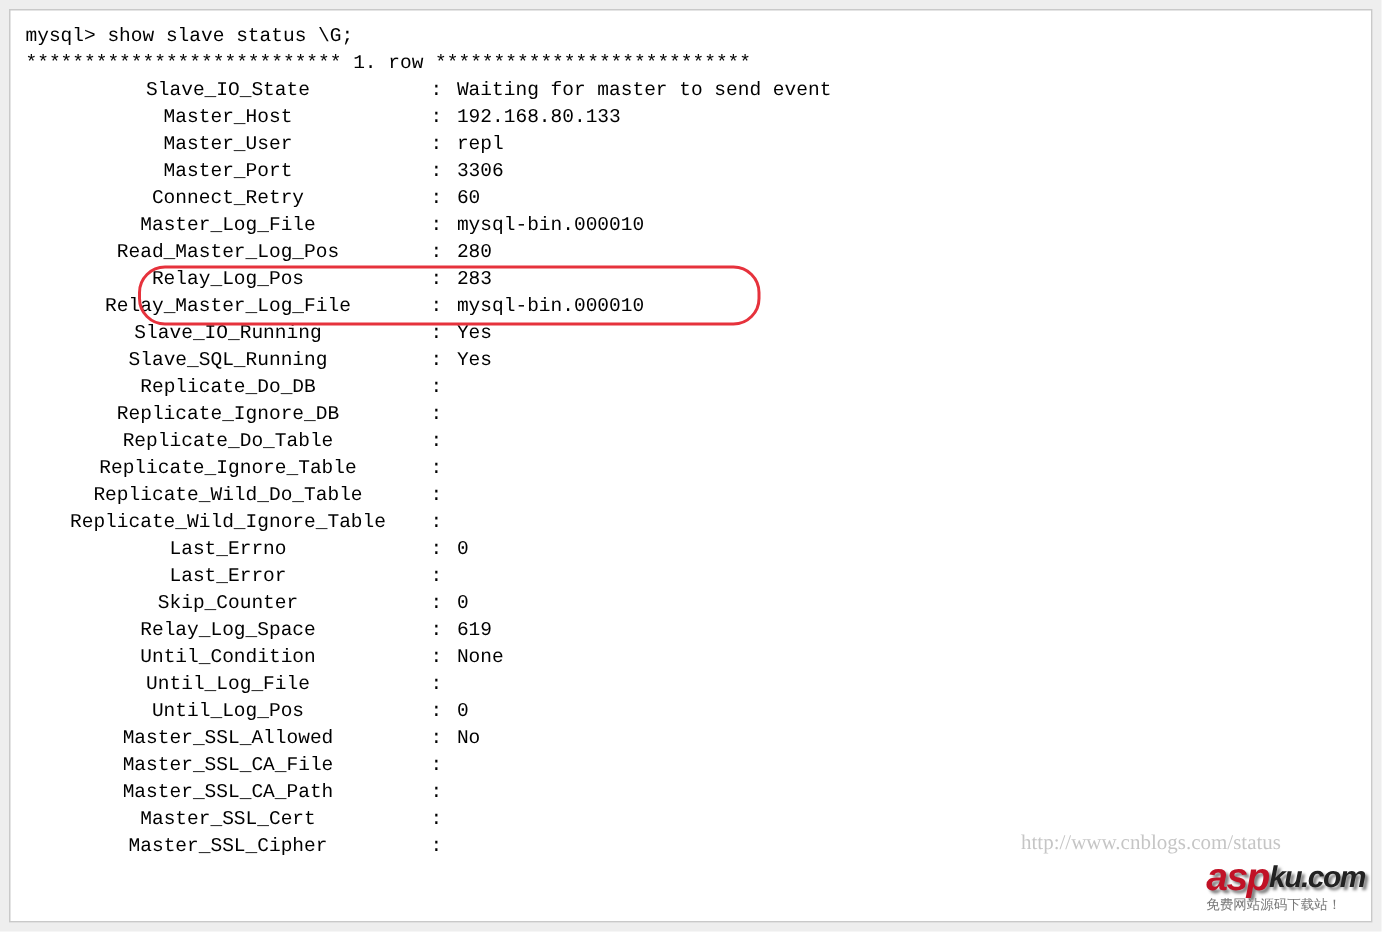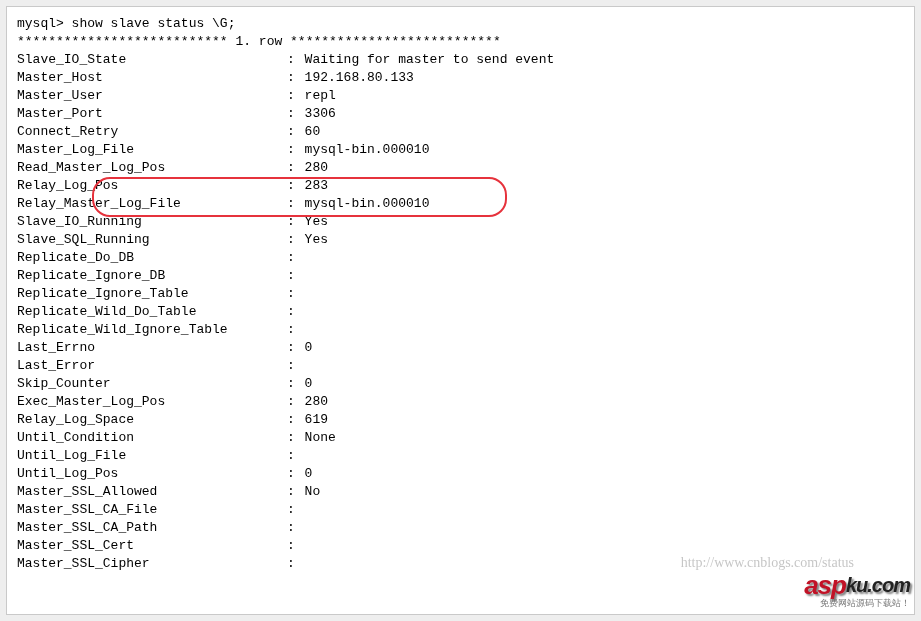--- a/index.html
+++ b/index.html
@@ -1,25 +1,25 @@
 <!DOCTYPE html>
 <html><head>
 <meta charset="utf-8">
 <style>
   * { margin: 0; padding: 0; box-sizing: border-box; }
   body { background: #eee; padding: 6px; font-family: "Courier New", Consolas, monospace; font-size: 13px; line-height: 18px; color: #000; width: 921px; height: 621px; }
   .terminal-window { background: #fff; border: 1px solid #c9c9c9; padding: 8px 10px 4px 10px; height: 609px; overflow: hidden; position: relative; }
   .line { white-space: pre; }
-  .label { display: inline-block; width: 270px; text-align: left; }
+  .label { display: inline-block; width: 270px; text-align: center; }
   .value { display: inline-block; padding-left: 2px; }
   .highlight-box { position: absolute; left: 85px; top: 170px; width: 415px; height: 40px; border: 2px solid #e6323c; border-radius: 18px; pointer-events: none; }
   .watermark1 { position: absolute; right: 60px; bottom: 42px; color: rgba(90,90,90,0.35); font-family: Georgia, 'Times New Roman', serif; font-size: 14px; text-shadow: 1px 1px 1px #fff; pointer-events: none; }
   .watermark2 { position: absolute; right: 4px; bottom: 2px; font-family: Arial, sans-serif; font-size: 26px; font-weight: bold; font-style: italic; color: #c11226; text-shadow: 2px 2px 2px rgba(0,0,0,0.5); pointer-events: none; letter-spacing: -1px; margin-top: 29px; }
   .watermark2 .rest { color: #222; font-size: 20px; vertical-align: 2px; }
-  .watermark2 .sub { display:block; font-size:9px; color:#777; font-style:normal; font-weight:normal; text-shadow:none; text-align:right; letter-spacing:0; }
+  .watermark2 .sub { display:block; font-size:9px; color:#777; font-style:normal; font-weight:normal; text-shadow:none; text-align:left; letter-spacing:0; }
 </style>
 </head>
 <body>
 
 <div class="terminal-window">
   <div class="line">mysql&gt; show slave status \G;</div>
   <div class="line">*************************** 1. row ***************************</div>
   <div id="rows-container">
       <div class="line"><span class="label">Slave_IO_State</span>: <span class="value">Waiting for master to send event</span></div>
       <div class="line"><span class="label">Master_Host</span>: <span class="value">192.168.80.133</span></div>
@@ -27,27 +27,27 @@
       <div class="line"><span class="label">Master_Port</span>: <span class="value">3306</span></div>
       <div class="line"><span class="label">Connect_Retry</span>: <span class="value">60</span></div>
       <div class="line"><span class="label">Master_Log_File</span>: <span class="value">mysql-bin.000010</span></div>
       <div class="line"><span class="label">Read_Master_Log_Pos</span>: <span class="value">280</span></div>
       <div class="line"><span class="label">Relay_Log_Pos</span>: <span class="value">283</span></div>
       <div class="line"><span class="label">Relay_Master_Log_File</span>: <span class="value">mysql-bin.000010</span></div>
       <div class="line"><span class="label">Slave_IO_Running</span>: <span class="value">Yes</span></div>
       <div class="line"><span class="label">Slave_SQL_Running</span>: <span class="value">Yes</span></div>
       <div class="line"><span class="label">Replicate_Do_DB</span>: <span class="value"></span></div>
       <div class="line"><span class="label">Replicate_Ignore_DB</span>: <span class="value"></span></div>
+      <div class="line"><span class="label">Replicate_Do_Table</span>: <span class="value"></span></div>
       <div class="line"><span class="label">Replicate_Ignore_Table</span>: <span class="value"></span></div>
       <div class="line"><span class="label">Replicate_Wild_Do_Table</span>: <span class="value"></span></div>
       <div class="line"><span class="label">Replicate_Wild_Ignore_Table</span>: <span class="value"></span></div>
       <div class="line"><span class="label">Last_Errno</span>: <span class="value">0</span></div>
       <div class="line"><span class="label">Last_Error</span>: <span class="value"></span></div>
       <div class="line"><span class="label">Skip_Counter</span>: <span class="value">0</span></div>
-      <div class="line"><span class="label">Exec_Master_Log_Pos</span>: <span class="value">280</span></div>
       <div class="line"><span class="label">Relay_Log_Space</span>: <span class="value">619</span></div>
       <div class="line"><span class="label">Until_Condition</span>: <span class="value">None</span></div>
       <div class="line"><span class="label">Until_Log_File</span>: <span class="value"></span></div>
       <div class="line"><span class="label">Until_Log_Pos</span>: <span class="value">0</span></div>
       <div class="line"><span class="label">Master_SSL_Allowed</span>: <span class="value">No</span></div>
       <div class="line"><span class="label">Master_SSL_CA_File</span>: <span class="value"></span></div>
       <div class="line"><span class="label">Master_SSL_CA_Path</span>: <span class="value"></span></div>
       <div class="line"><span class="label">Master_SSL_Cert</span>: <span class="value"></span></div>
       <div class="line"><span class="label">Master_SSL_Cipher</span>: <span class="value"></span></div>
     </div>

